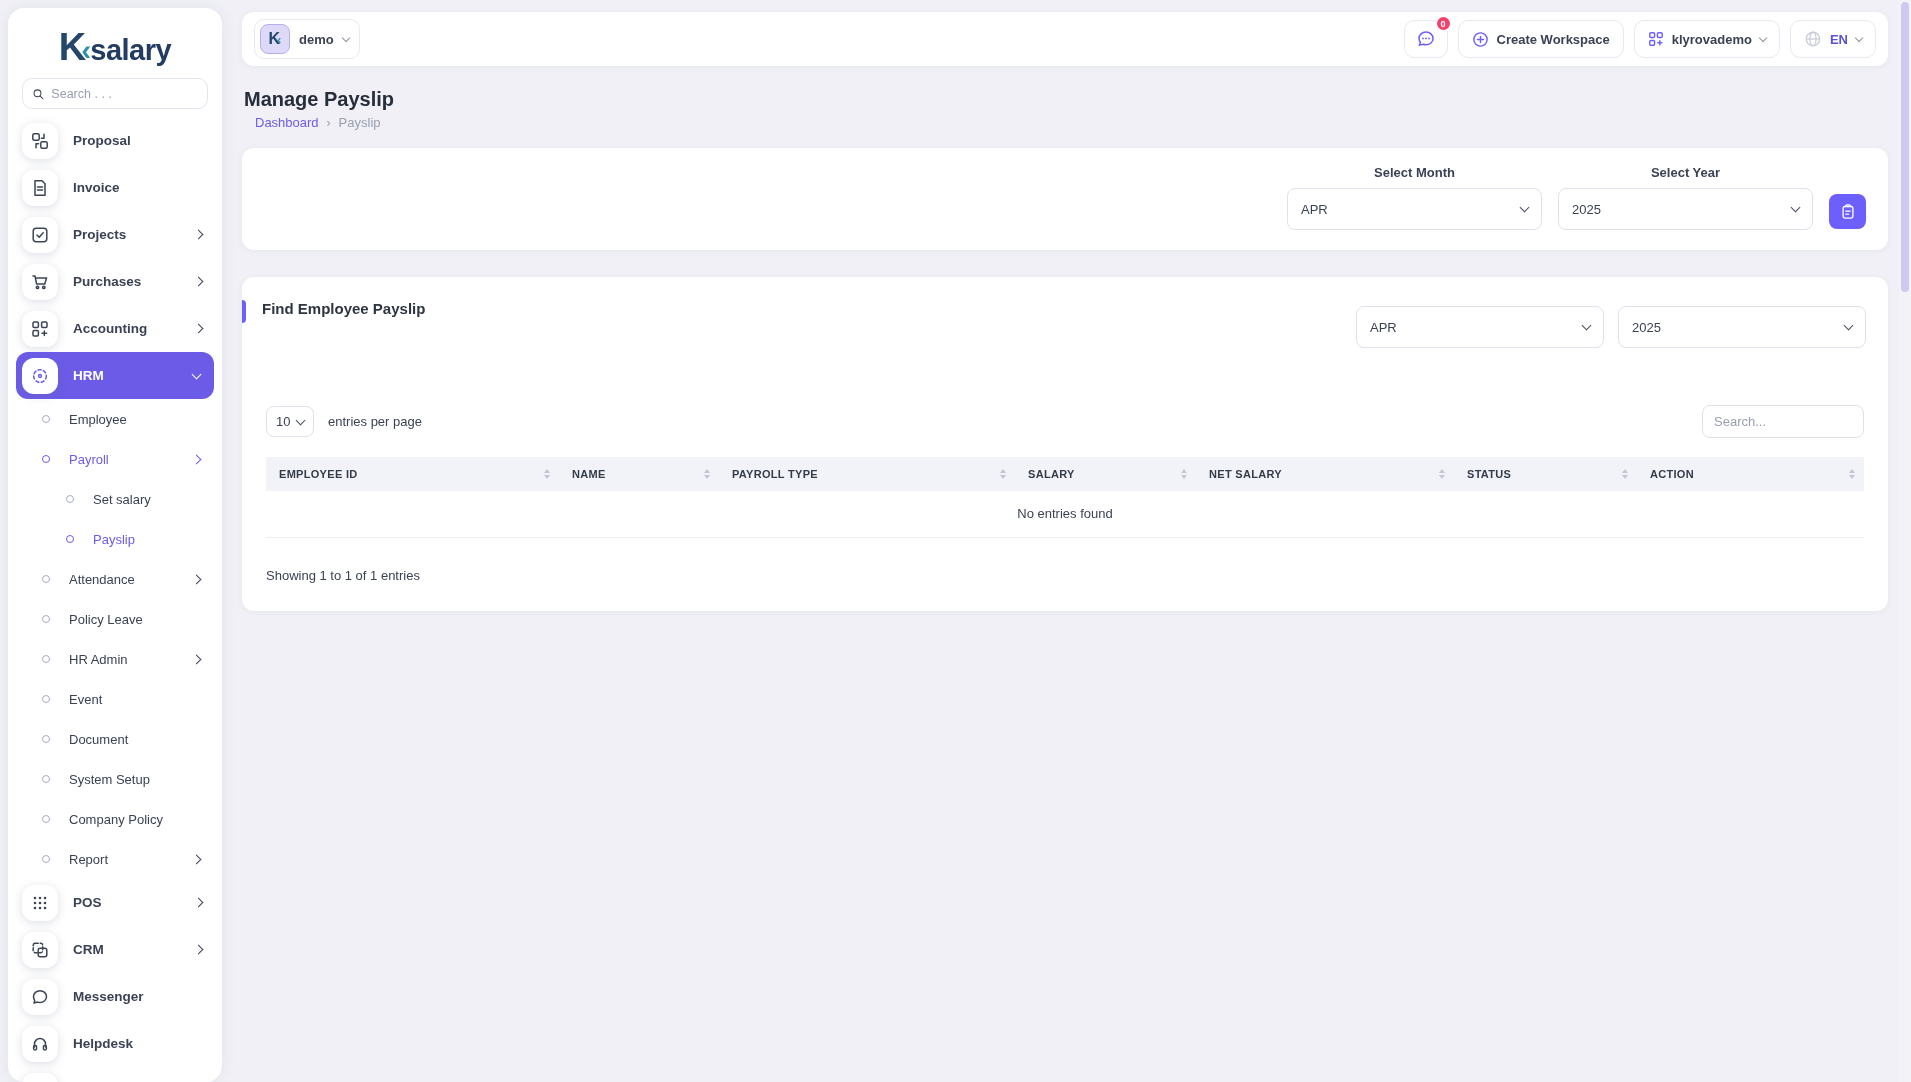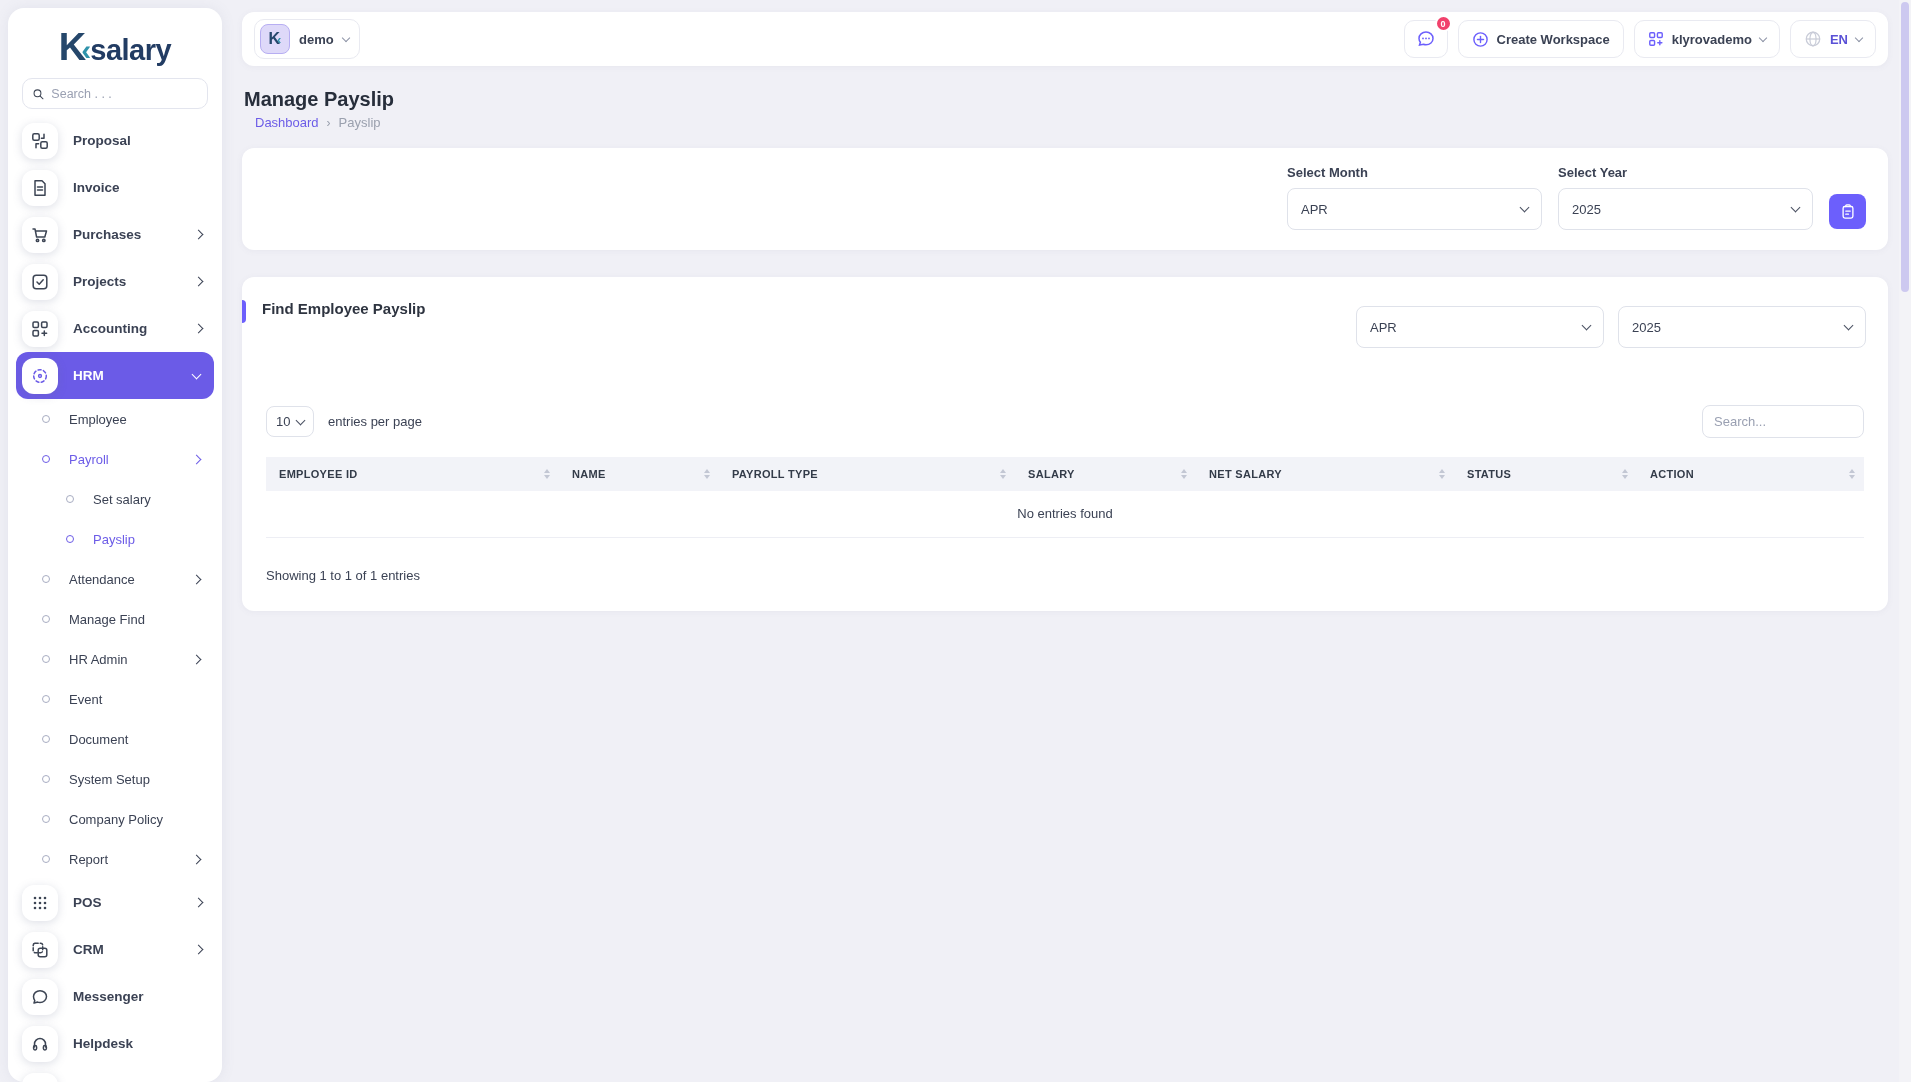--- a/index.html
+++ b/index.html
@@ -66,21 +66,21 @@
   .lang-label { color:#5a51d6; font-weight:700;}
 
   .page-title { font-size:20px; font-weight:700; color:#272e3b; margin:22px 2px 4px;}
   .breadcrumb { display:flex; align-items:center; gap:8px; font-size:13px; margin-left:2px;}
   .breadcrumb .home { color:#6c5ce7; cursor:pointer;margin-left:11px;}
   .breadcrumb .sep { color:#9aa0ae; font-size:12px;}
   .breadcrumb .cur { color:#9aa0ae; }
 
   .card { background:#fff; border-radius:12px; box-shadow:0 1px 6px rgba(110,118,148,.07); }
   .filter-card { margin-top:18px; padding:17px 22px 20px; display:flex; justify-content:flex-end; gap:16px; align-items:flex-end;}
-  .field { display:flex; flex-direction:column; gap:8px;}
+  .field { display:flex; flex-direction:column; gap:8px;align-items:center;}
   .field-label { font-size:13px; font-weight:600; color:#3b4254;}
   .select { height:42px; border:1px solid #dfe2ea; border-radius:8px; background:#fff; cursor:pointer;
     display:flex; align-items:center; justify-content:space-between; padding:0 13px; font-size:13px; color:#3b4254;}
   .select .sel-chev { width:7px; height:7px; border-top:1.7px solid #4a5162; border-right:1.7px solid #4a5162; transform:rotate(135deg); margin-top:-3px;}
   .w255 { width:255px; } .w248 { width:248px; }
   .calc-btn { width:37px; height:35px; border:none; border-radius:8px; background:#6c5ffc; cursor:pointer;
     display:flex; align-items:center; justify-content:center; margin-bottom:1px;}
 
   .find-card { margin-top:27px; position:relative; padding:0 0 28px; }
   .accent-bar { position:absolute; left:0; top:23px; width:4px; height:23px; background:#6c5ffc; border-radius:0 4px 4px 0;}
@@ -148,37 +148,37 @@
             <line x1="6.5" y1="8" x2="11.5" y2="8"></line>
             <line x1="6.5" y1="11" x2="11.5" y2="11"></line>
           </svg>
       </span>
       <span class="nav-label">Invoice</span>
     </div>
 
     <div class="nav-item">
       <span class="icon-tile">
         <svg class="ic" width="18" height="18" viewBox="0 0 18 18">
+            <rect x="2.2" y="2.2" width="13.6" height="13.6" rx="3"></rect>
+            <polyline points="6,9 8.2,11.2 12.2,6.8"></polyline>
+          </svg>
+      </span>
+      <span class="nav-label">Projects</span>
+      <span class="chev"></span>
+    </div>
+
+    <div class="nav-item">
+      <span class="icon-tile">
+        <svg class="ic" width="18" height="18" viewBox="0 0 18 18">
             <path d="M2 3h2l1.6 8h8.2l1.7-6H5"></path>
             <circle cx="6.5" cy="14.4" r="1.2"></circle>
             <circle cx="12.8" cy="14.4" r="1.2"></circle>
           </svg>
       </span>
       <span class="nav-label">Purchases</span>
-      <span class="chev"></span>
-    </div>
-
-    <div class="nav-item">
-      <span class="icon-tile">
-        <svg class="ic" width="18" height="18" viewBox="0 0 18 18">
-            <rect x="2.2" y="2.2" width="13.6" height="13.6" rx="3"></rect>
-            <polyline points="6,9 8.2,11.2 12.2,6.8"></polyline>
-          </svg>
-      </span>
-      <span class="nav-label">Projects</span>
       <span class="chev"></span>
     </div>
 
     <div class="nav-item">
       <span class="icon-tile">
         <svg class="ic" width="18" height="18" viewBox="0 0 18 18">
             <rect x="2" y="2" width="5.4" height="5.4" rx="1.2"></rect>
             <rect x="10.6" y="2" width="5.4" height="5.4" rx="1.2"></rect>
             <rect x="2" y="10.6" width="5.4" height="5.4" rx="1.2"></rect>
             <line x1="13.3" y1="11" x2="13.3" y2="15.6"></line>
@@ -222,21 +222,21 @@
     </div>
 
     <div class="nav-sub">
       <span class="bullet"></span>
       <span class="sub-label">Attendance</span>
       <span class="chev"></span>
     </div>
 
     <div class="nav-sub">
       <span class="bullet"></span>
-      <span class="sub-label">Manage Find</span>
+      <span class="sub-label">Policy Leave</span>
     </div>
 
     <div class="nav-sub">
       <span class="bullet"></span>
       <span class="sub-label">HR Admin</span>
       <span class="chev"></span>
     </div>
 
     <div class="nav-sub">
       <span class="bullet"></span>

